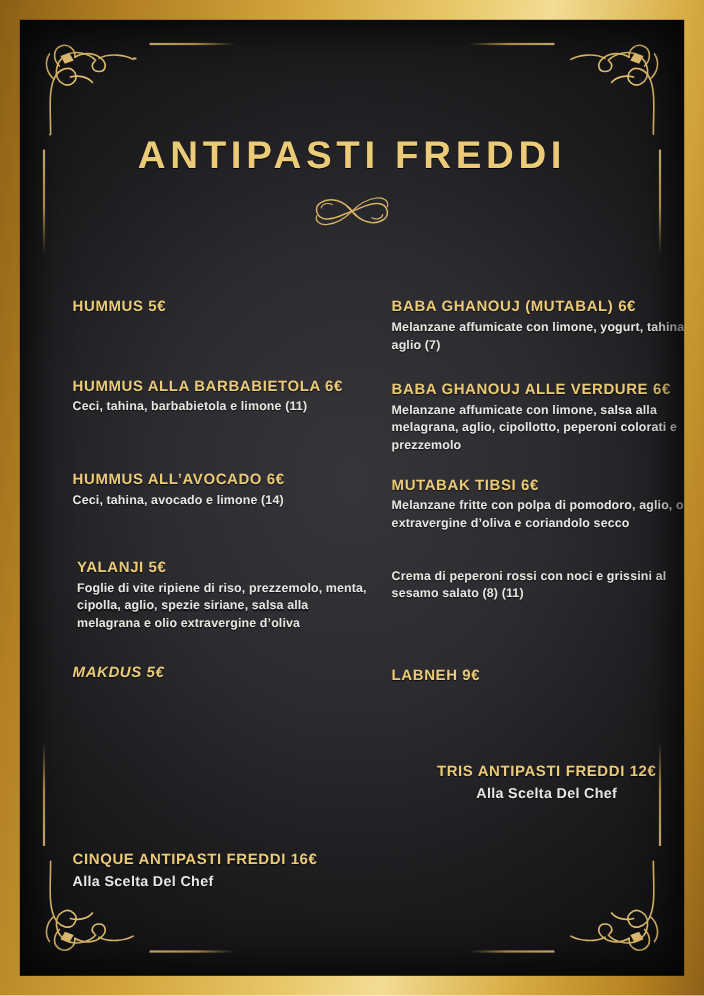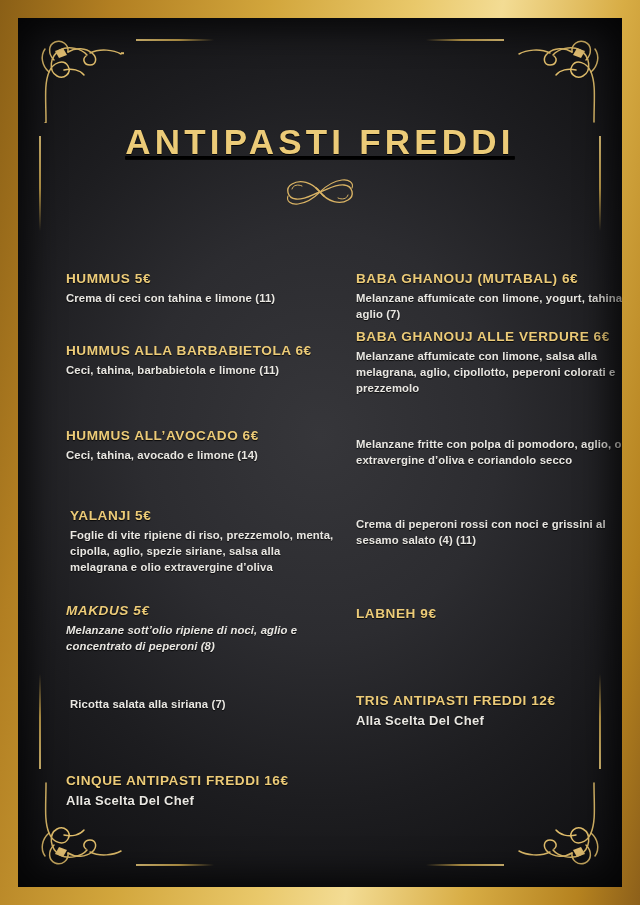--- a/index.html
+++ b/index.html
@@ -44,21 +44,21 @@
   .rl-t{left:21px;  top:118px; height:95px;}
   .rl-b{left:21px;  bottom:118px;height:95px;}
   .rr-t{right:21px; top:118px; height:95px;}
   .rr-b{right:21px; bottom:118px;height:95px;}
   .rule-h.from-left  {background:linear-gradient(90deg,#e8c97c 0%,#c8a44e 55%,rgba(190,150,70,0) 100%);}
   .rule-h.from-right {background:linear-gradient(270deg,#e8c97c 0%,#c8a44e 55%,rgba(190,150,70,0) 100%);}
   .rule-v.from-top   {background:linear-gradient(180deg,#e8c97c 0%,#c8a44e 55%,rgba(190,150,70,0) 100%);}
   .rule-v.from-bottom{background:linear-gradient(0deg,#e8c97c 0%,#c8a44e 55%,rgba(190,150,70,0) 100%);}
 
   
-  .header{position:absolute;left:0;right:0;top:104px;text-align:center;text-decoration:underline;}
+  .header{position:absolute;left:0;right:0;top:104px;text-align:center;}
   .title{
     font-size:35px;
     font-weight:bold;
     letter-spacing:4.2px;
     color:#eccb78;
     text-shadow:0 1px 0 rgba(0,0,0,.85), 0 0 1px rgba(0,0,0,.6);
     white-space:nowrap;
   }
   .divider{margin-top:13px;display:flex;justify-content:center;}
 
@@ -170,64 +170,62 @@
           <path d="M66,23 C70,25 75,24 76,20" stroke-width="1"></path>
         </g>
       </svg>
     </div>
   </div>
 
   <div class="columns">
     <div class="col col-left" id="col-left">
         <div class="item" style="top: 28px; padding-left: 18px;">
           <div class="name">HUMMUS 5€</div>
-          <div class="desc">Crema di ceci con tahina e limone (11)</div>
         </div>
         <div class="item" style="top: 100px; padding-left: 18px;">
           <div class="name">HUMMUS ALLA BARBABIETOLA 6€</div>
           <div class="desc">Ceci, tahina, barbabietola e limone (11)</div>
         </div>
         <div class="item" style="top: 185px; padding-left: 18px;">
           <div class="name">HUMMUS ALL’AVOCADO 6€</div>
           <div class="desc">Ceci, tahina, avocado e limone (14)</div>
         </div>
         <div class="item" style="top: 265px; padding-left: 22px;">
           <div class="name">YALANJI 5€</div>
           <div class="desc">Foglie di vite ripiene di riso, prezzemolo, menta, cipolla, aglio, spezie siriane, salsa alla melagrana e olio extravergine d’oliva</div>
         </div>
         <div class="item" style="top: 360px; padding-left: 18px; font-style: italic;">
           <div class="name">MAKDUS 5€</div>
-          <div class="desc">Melanzane sott’olio ripiene di noci, aglio e concentrato di peperoni (8)</div>
         </div>
         <div class="item" style="top: 450px; padding-left: 22px;">
-          <div class="desc">Ricotta salata alla siriana (7)</div>
         </div>
         <div class="item" style="top: 530px; padding-left: 18px;">
           <div class="name">CINQUE ANTIPASTI FREDDI 16€</div>
           <div class="desc small">Alla Scelta Del Chef</div>
         </div>
       </div>
     <div class="col col-right" id="col-right">
         <div class="item" style="top: 28px; padding-left: 18px;">
           <div class="name">BABA GHANOUJ (MUTABAL) 6€</div>
           <div class="desc">Melanzane affumicate con limone, yogurt, tahina e aglio (7)</div>
         </div>
-        <div class="item" style="top: 86px; padding-left: 18px;">
+        <div class="item" style="top: 103px; padding-left: 18px;">
           <div class="name">BABA GHANOUJ ALLE VERDURE 6€</div>
           <div class="desc">Melanzane affumicate con limone, salsa alla melagrana, aglio, cipollotto, peperoni colorati e prezzemolo</div>
         </div>
         <div class="item" style="top: 190px; padding-left: 18px;">
+          <div class="name">MUTABAK TIBSI 6€</div>
           <div class="desc">Melanzane fritte con polpa di pomodoro, aglio, olio extravergine d’oliva e coriandolo secco</div>
         </div>
         <div class="item" style="top: 270px; padding-left: 18px;">
-          <div class="desc">Crema di peperoni rossi con noci e grissini al sesamo salato (4) (11)</div>
+          <div class="desc">Crema di peperoni rossi con noci e grissini al sesamo salato (8) (11)</div>
         </div>
         <div class="item" style="top: 363px; padding-left: 18px;">
           <div class="name">LABNEH 9€</div>
         </div>
-        <div class="item" style="top: 450px; padding-left: 18px;">
+        <div class="item" style="top: 450px; padding-left: 18px; text-align: center;">
           <div class="name">TRIS ANTIPASTI FREDDI 12€</div>
           <div class="desc small">Alla Scelta Del Chef</div>
         </div>
       </div>
   </div>
 
 </div>
 
 </body></html>

